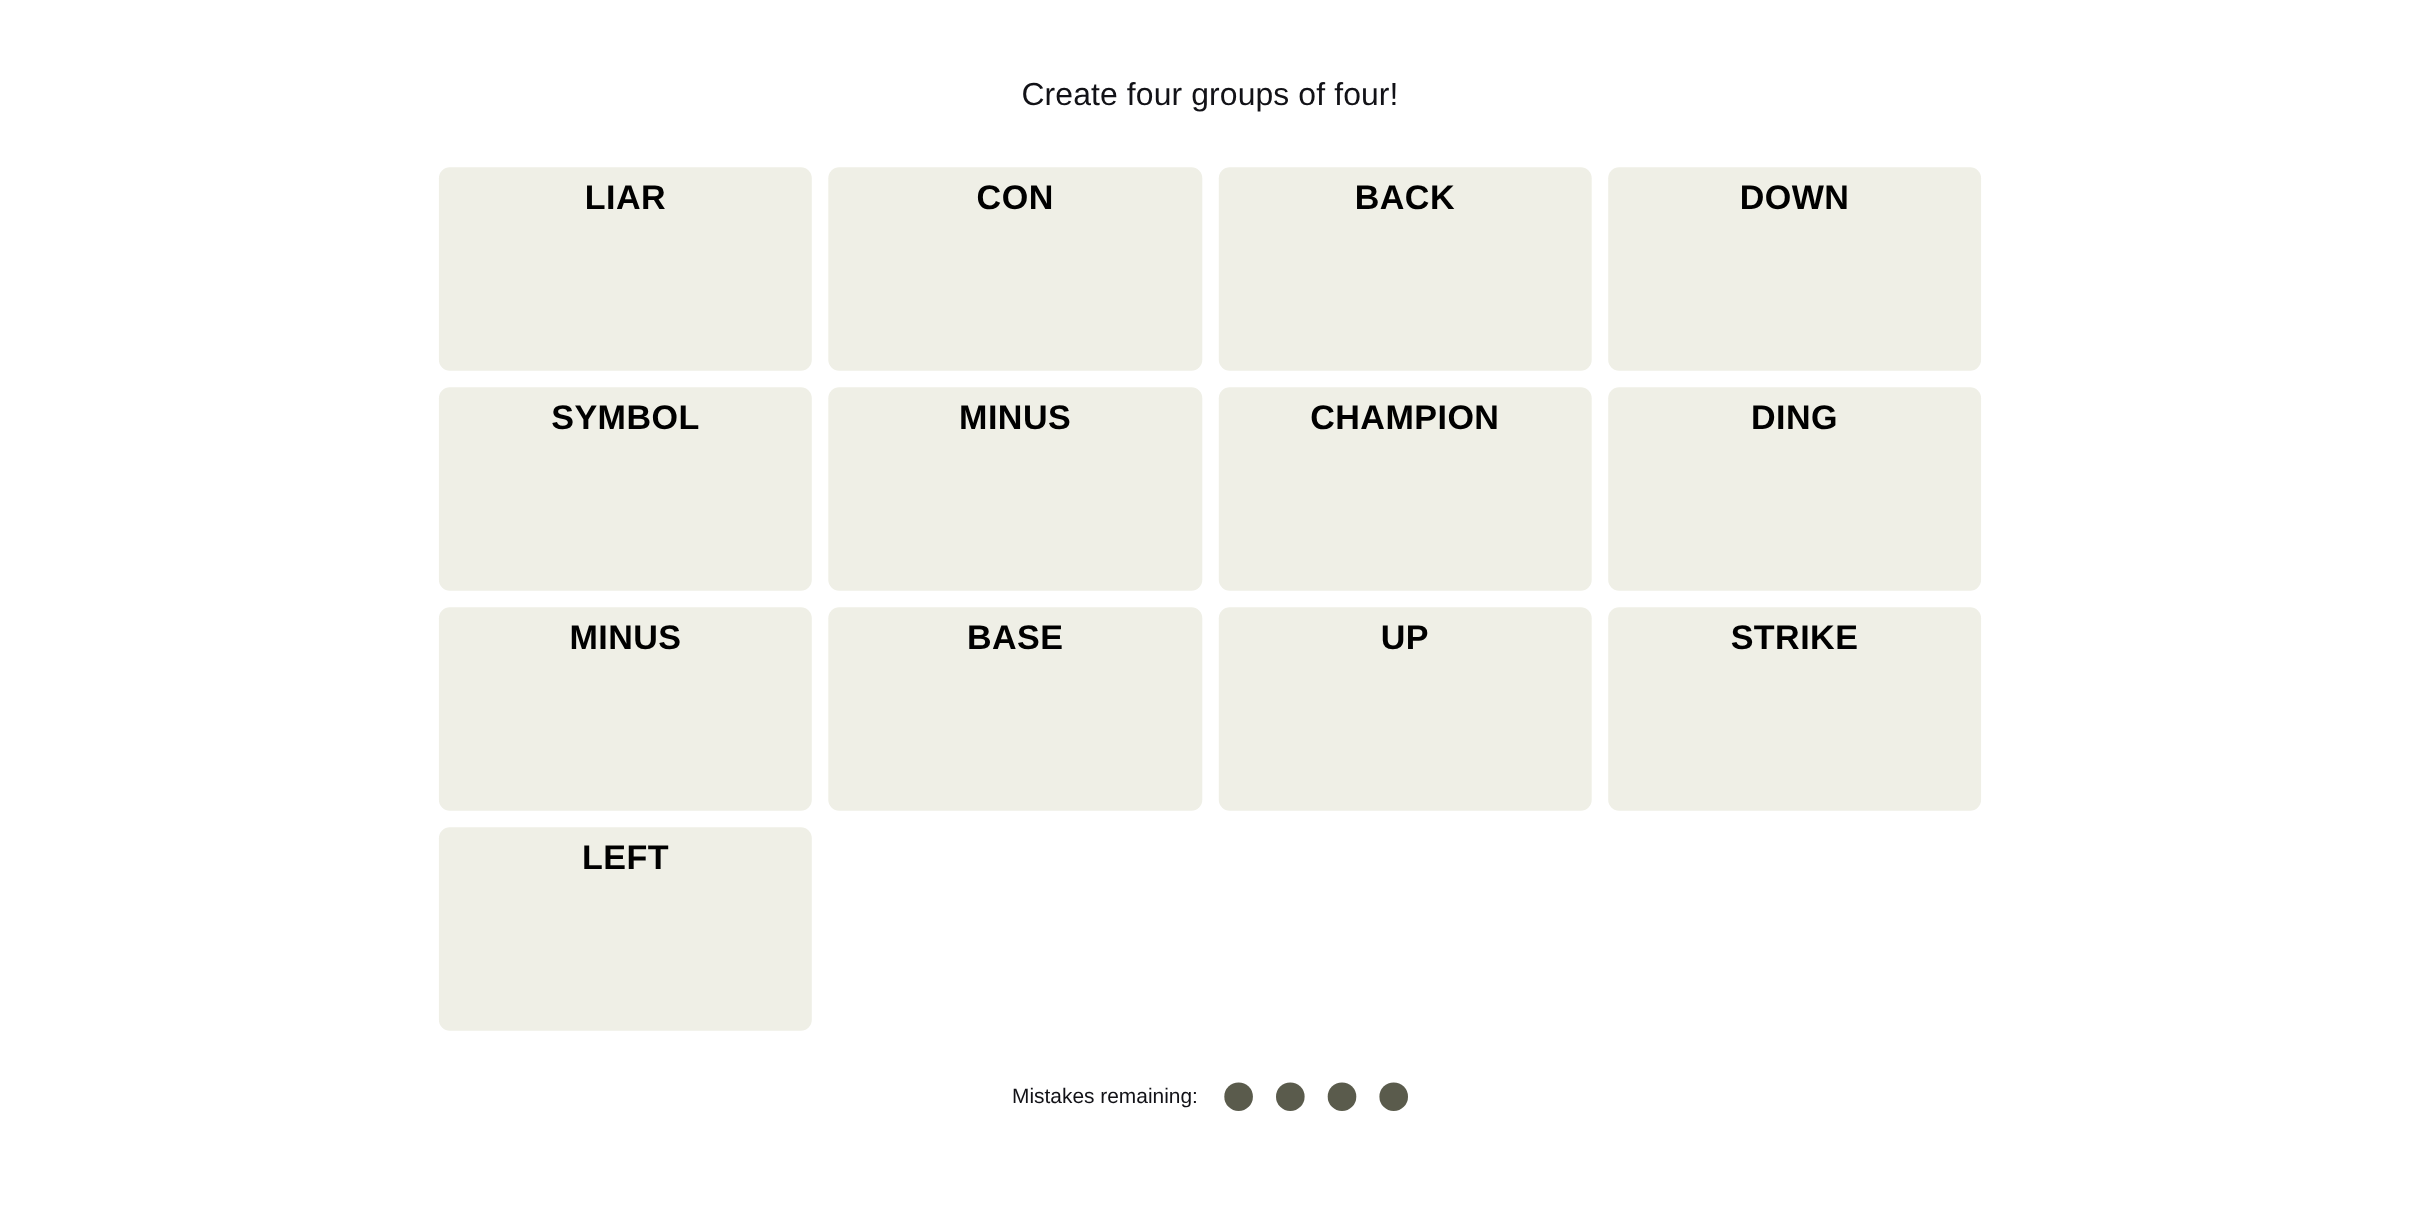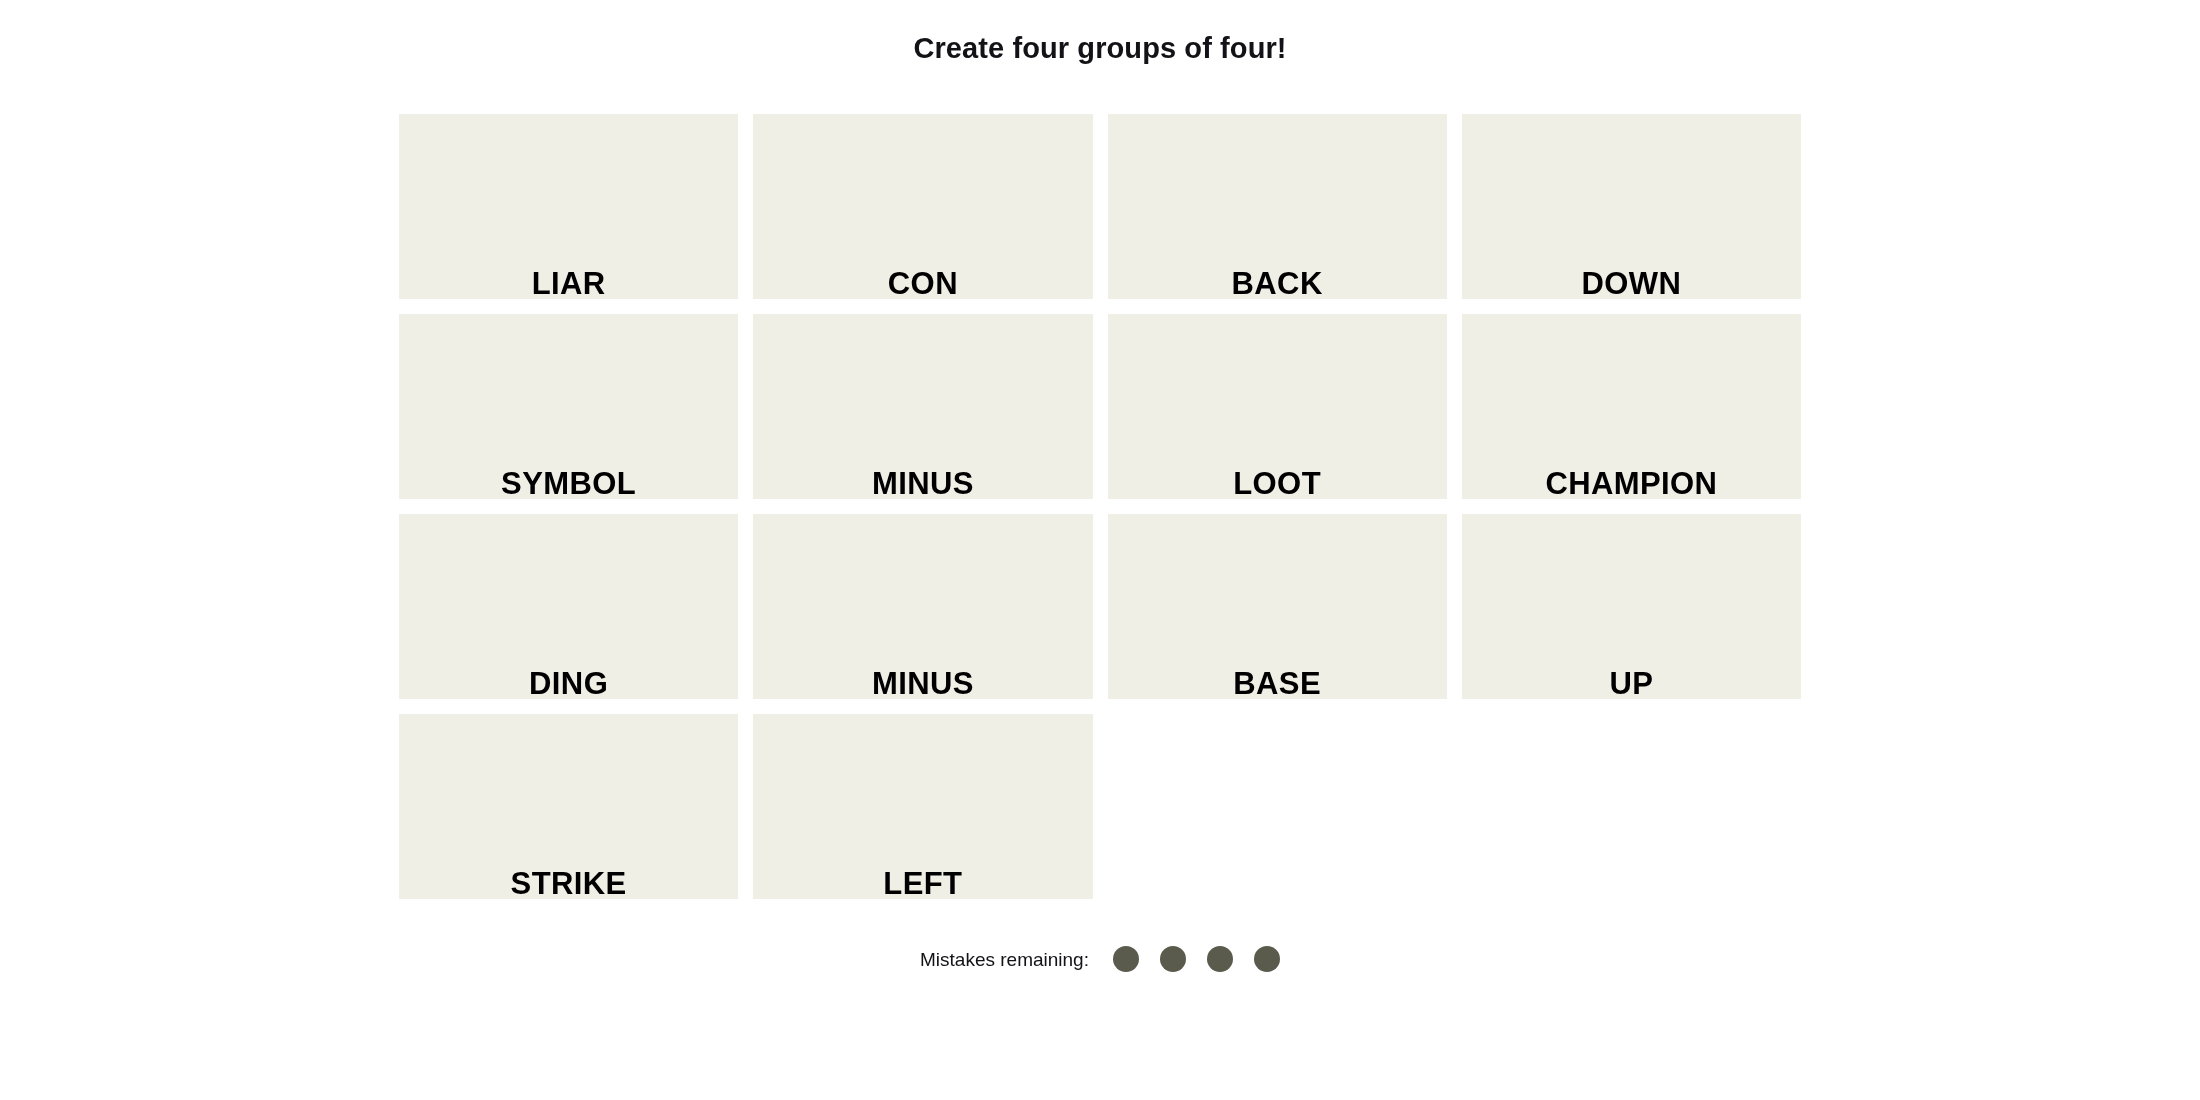--- a/index.html
+++ b/index.html
@@ -15,46 +15,46 @@
   }
   .game-root {
     width: 2200px;
     height: 1100px;
     display: flex;
     flex-direction: column;
     align-items: center;
     box-sizing: border-box;
   }
   .game-title {
-    margin-top: 34px;
+    margin-top: 72px;
     font-size: 29px;
-    font-weight: 700;
+    font-weight: 400;
     color: #121217;
     letter-spacing: 0.1px;
     line-height: 1;
     text-align: center;
     white-space: nowrap;
   }
   .board {
     margin-top: 51px;
     width: 1402px;
     display: grid;
     grid-template-columns: repeat(4, 1fr);
     grid-template-rows: repeat(4, 185px);
     column-gap: 15px;
     row-gap: 15px;
   }
   .tile {
     background: #efefe6;
-    border-radius: 0;
+    border-radius: 10px;
     border: none;
     display: flex;
-    align-items: flex-end;
+    align-items: flex-start;
     justify-content: center;
-    padding: 0;
+    padding: 12px;
     cursor: pointer;
     user-select: none;
     overflow: hidden;
   }
   .tile-label {
     font-family: "Liberation Sans", sans-serif;
     font-size: 31px;
     font-weight: 700;
     color: #000000;
     letter-spacing: 0.4px;
@@ -110,23 +110,20 @@
     <button class="tile">
       <span class="tile-label">DOWN</span>
     </button>
 
     <button class="tile">
       <span class="tile-label">SYMBOL</span>
     </button>
     <button class="tile">
       <span class="tile-label">MINUS</span>
     </button>
-    <button class="tile">
-      <span class="tile-label">LOOT</span>
-    </button>
 
     <button class="tile">
       <span class="tile-label">CHAMPION</span>
     </button>
     <button class="tile">
       <span class="tile-label">DING</span>
     </button>
     <button class="tile">
       <span class="tile-label">MINUS</span>
     </button>

